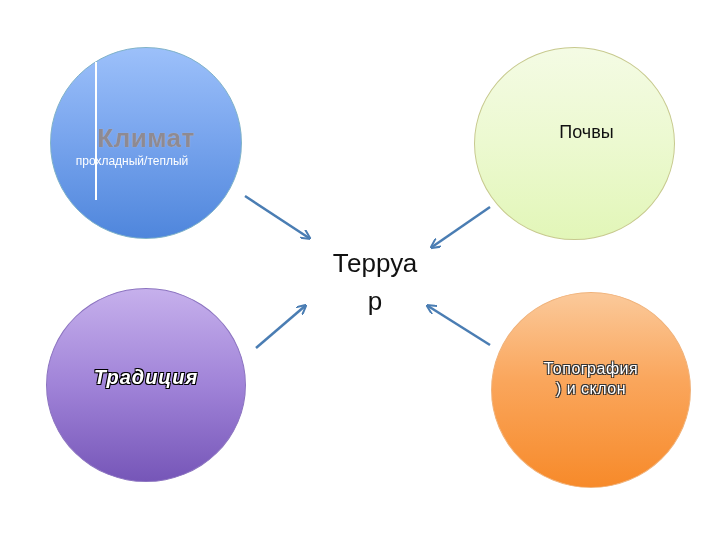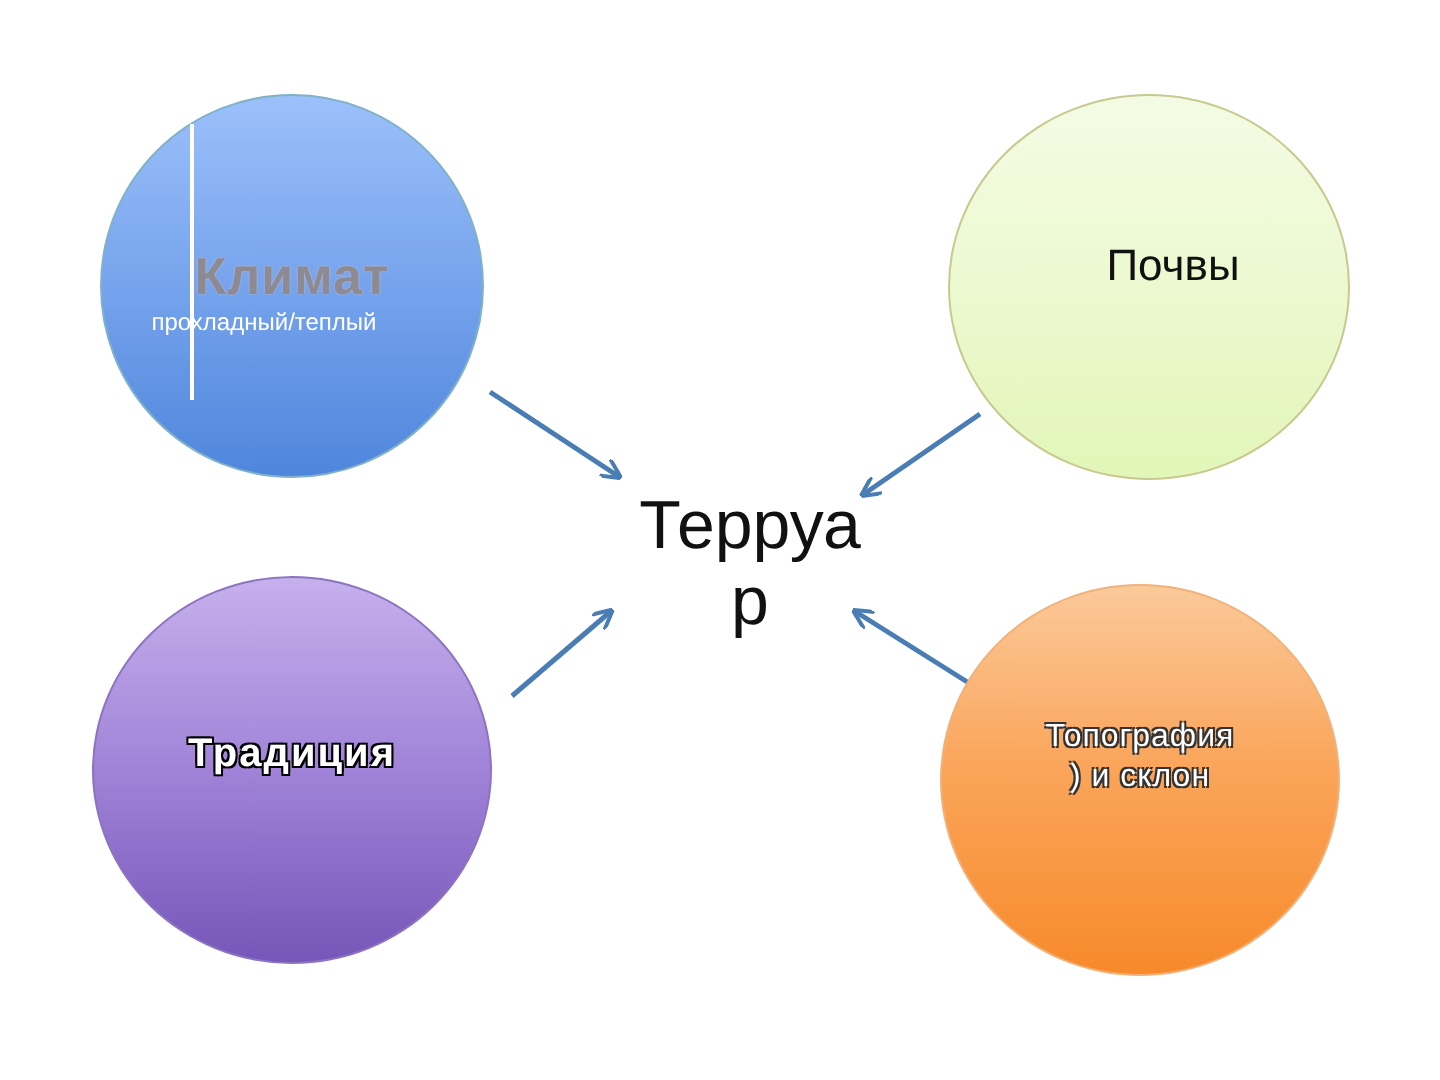--- a/index.html
+++ b/index.html
@@ -25,42 +25,43 @@
       text-shadow: 0 0 1px #c8c2cc; margin-top: 4px;
     }
     #c-climate .sub {
       font-size: 12px; color: #ffffff; margin-top: 0; white-space: nowrap; margin-left: -28px;
     }
     #c-soils {
       left: 474px; top: 47px; width: 201px; height: 193px;
       background: linear-gradient(to bottom, #f4fbe4 0%, #ecf9d0 50%, #e2f6b8 100%);
       border: 1px solid #c7c98e;
     }
-    #c-soils .title { font-size: 22px; color: #111; margin-top: -22px; margin-left: 24px; }
+    #c-soils .title { font-size: 18px; color: #111; margin-top: -22px; margin-left: 24px; }
     #c-tradition {
       left: 46px; top: 288px; width: 200px; height: 194px;
       background: linear-gradient(to bottom, #c6b0ec 0%, #a083d8 50%, #7656b8 100%);
       border: 1px solid #8c74c0;
     }
     #c-tradition .title {
       font-size: 20px; font-weight: bold; color: #ffffff; letter-spacing: 1px; margin-top: -16px;
       text-shadow: -1px -1px 0 #000, 1px -1px 0 #000, -1px 1px 0 #000, 1px 1px 0 #000;
+      font-style: italic;
     }
     #c-topo {
-      left: 470px; top: 292px; width: 200px; height: 196px;
+      left: 491px; top: 292px; width: 200px; height: 196px;
       background: linear-gradient(to bottom, #fbc99a 0%, #faa65c 45%, #f78a2a 100%);
       border: 1px solid #f0b27a;
     }
     #c-topo .title {
       font-size: 16px; color: #ffffff; line-height: 20px; width: 140px; margin-top: -22px; letter-spacing: 0.5px;
       text-shadow: -1px -1px 0 #333, 1px -1px 0 #333, -1px 1px 0 #333, 1px 1px 0 #333;
     }
     #center-label {
       position: absolute; left: 300px; top: 244px; width: 150px; text-align: center;
-      font-size: 34px; line-height: 38px; color: #111;
+      font-size: 26px; line-height: 38px; color: #111;
     }
     svg.arrows { position: absolute; left: 0; top: 0; }
   </style>
 </head>
 <body>
 
 <svg class="arrows" width="720" height="540">
   <defs>
     <marker id="ah" markerWidth="10" markerHeight="10" refX="8" refY="5" orient="auto" markerUnits="userSpaceOnUse">
       <path d="M0,0 L10,5 L0,10" fill="none" stroke="#4a7db3" stroke-width="2"></path>

